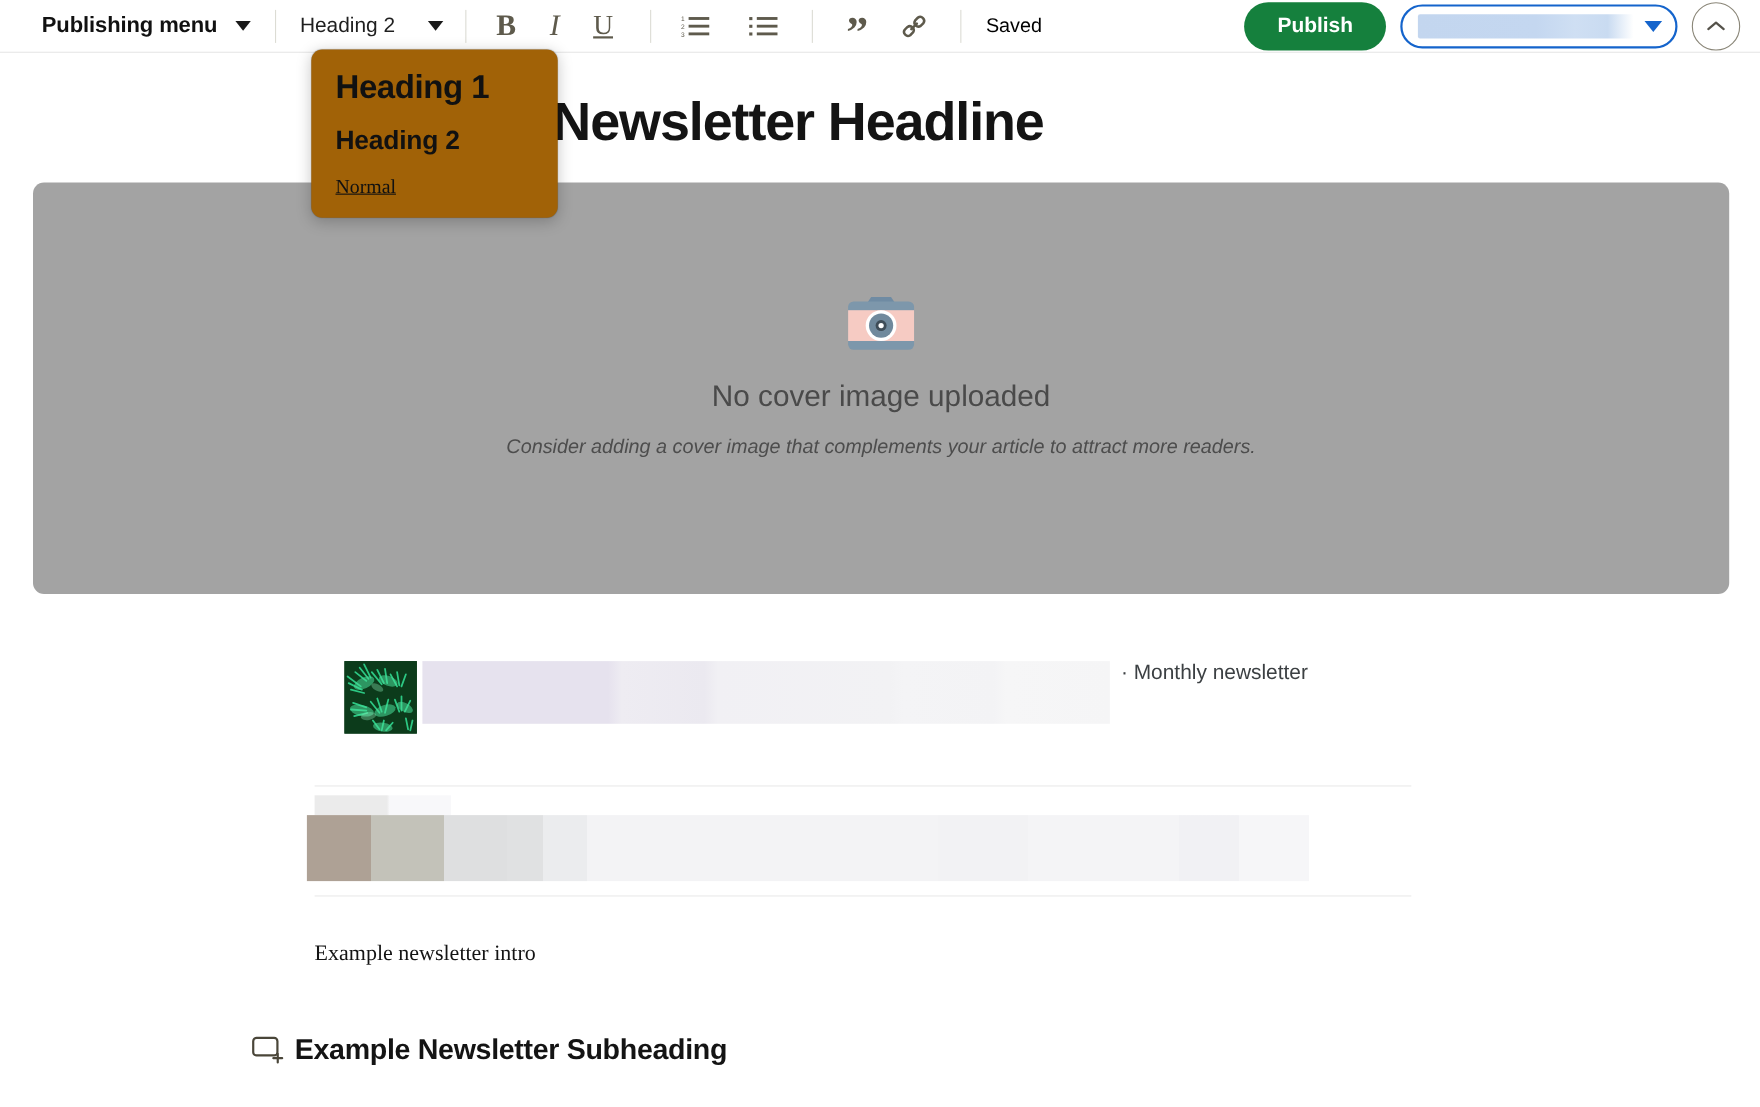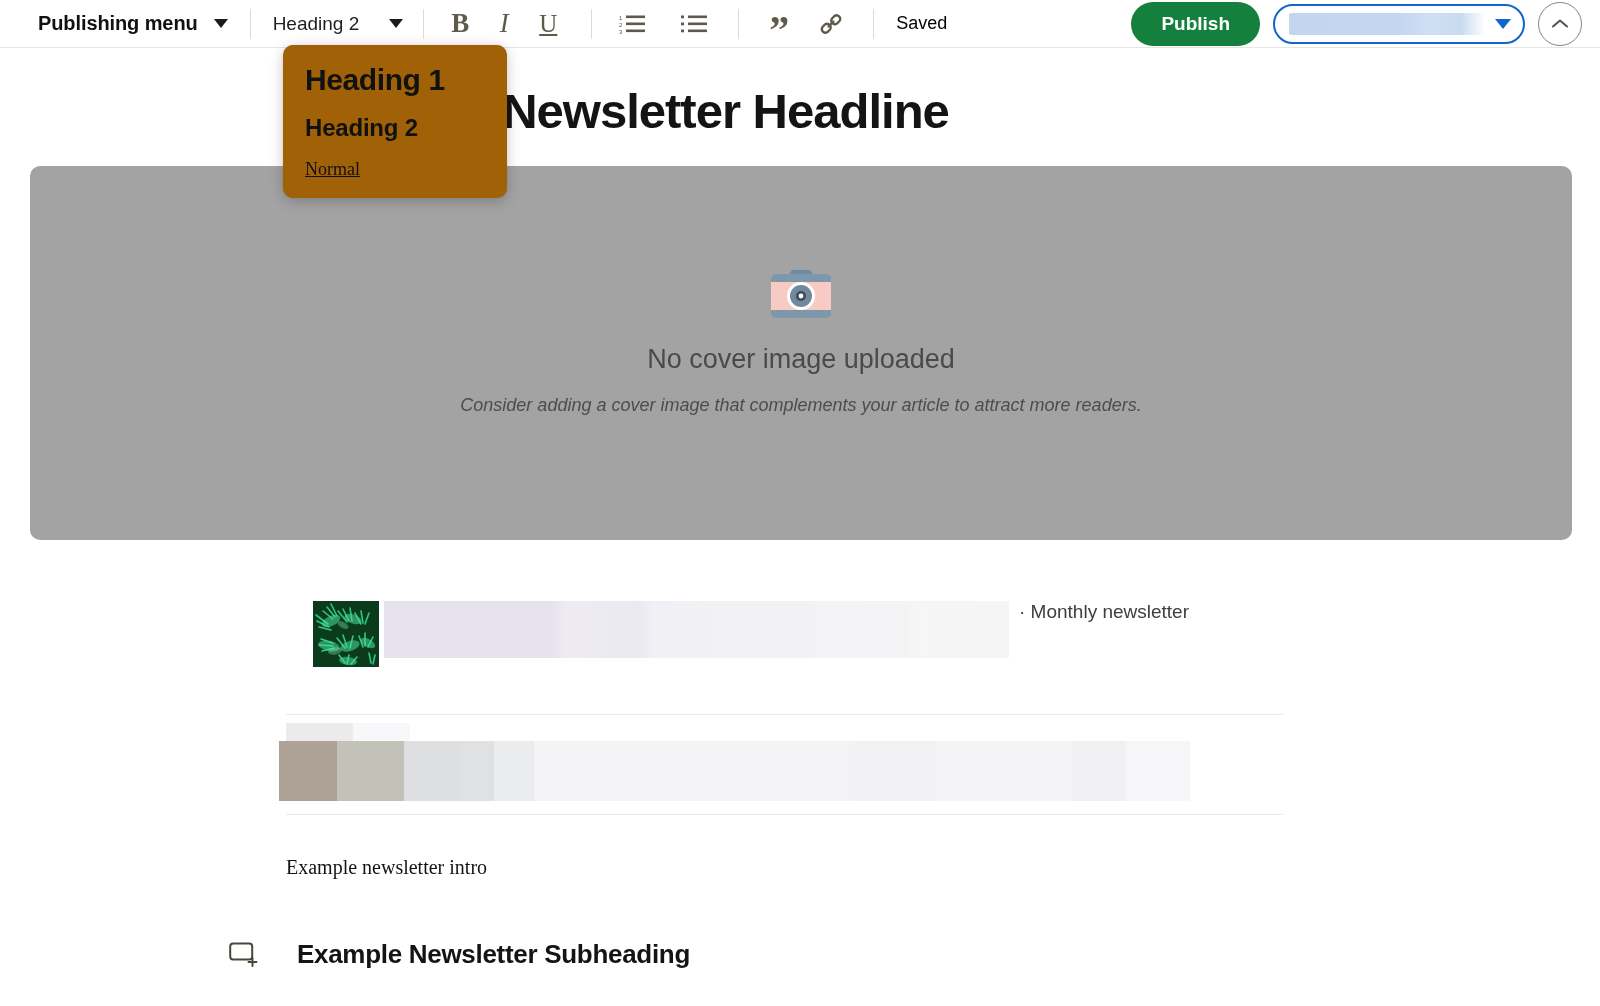--- a/index.html
+++ b/index.html
@@ -355,21 +355,21 @@
   #add-block-icon {
     width: 32px;
     height: 32px;
     flex: none;
     display: flex;
     align-items: center;
     justify-content: center;
     cursor: pointer;
   }
   #subheading-text {
-    margin-left: 37px;
+    margin-left: 8px;
     font-size: 26px;
     font-weight: bold;
     letter-spacing: -0.3px;
     color: #141414;
   }
 </style>
 </head>
 <body>
 
 <div id="toolbar">

